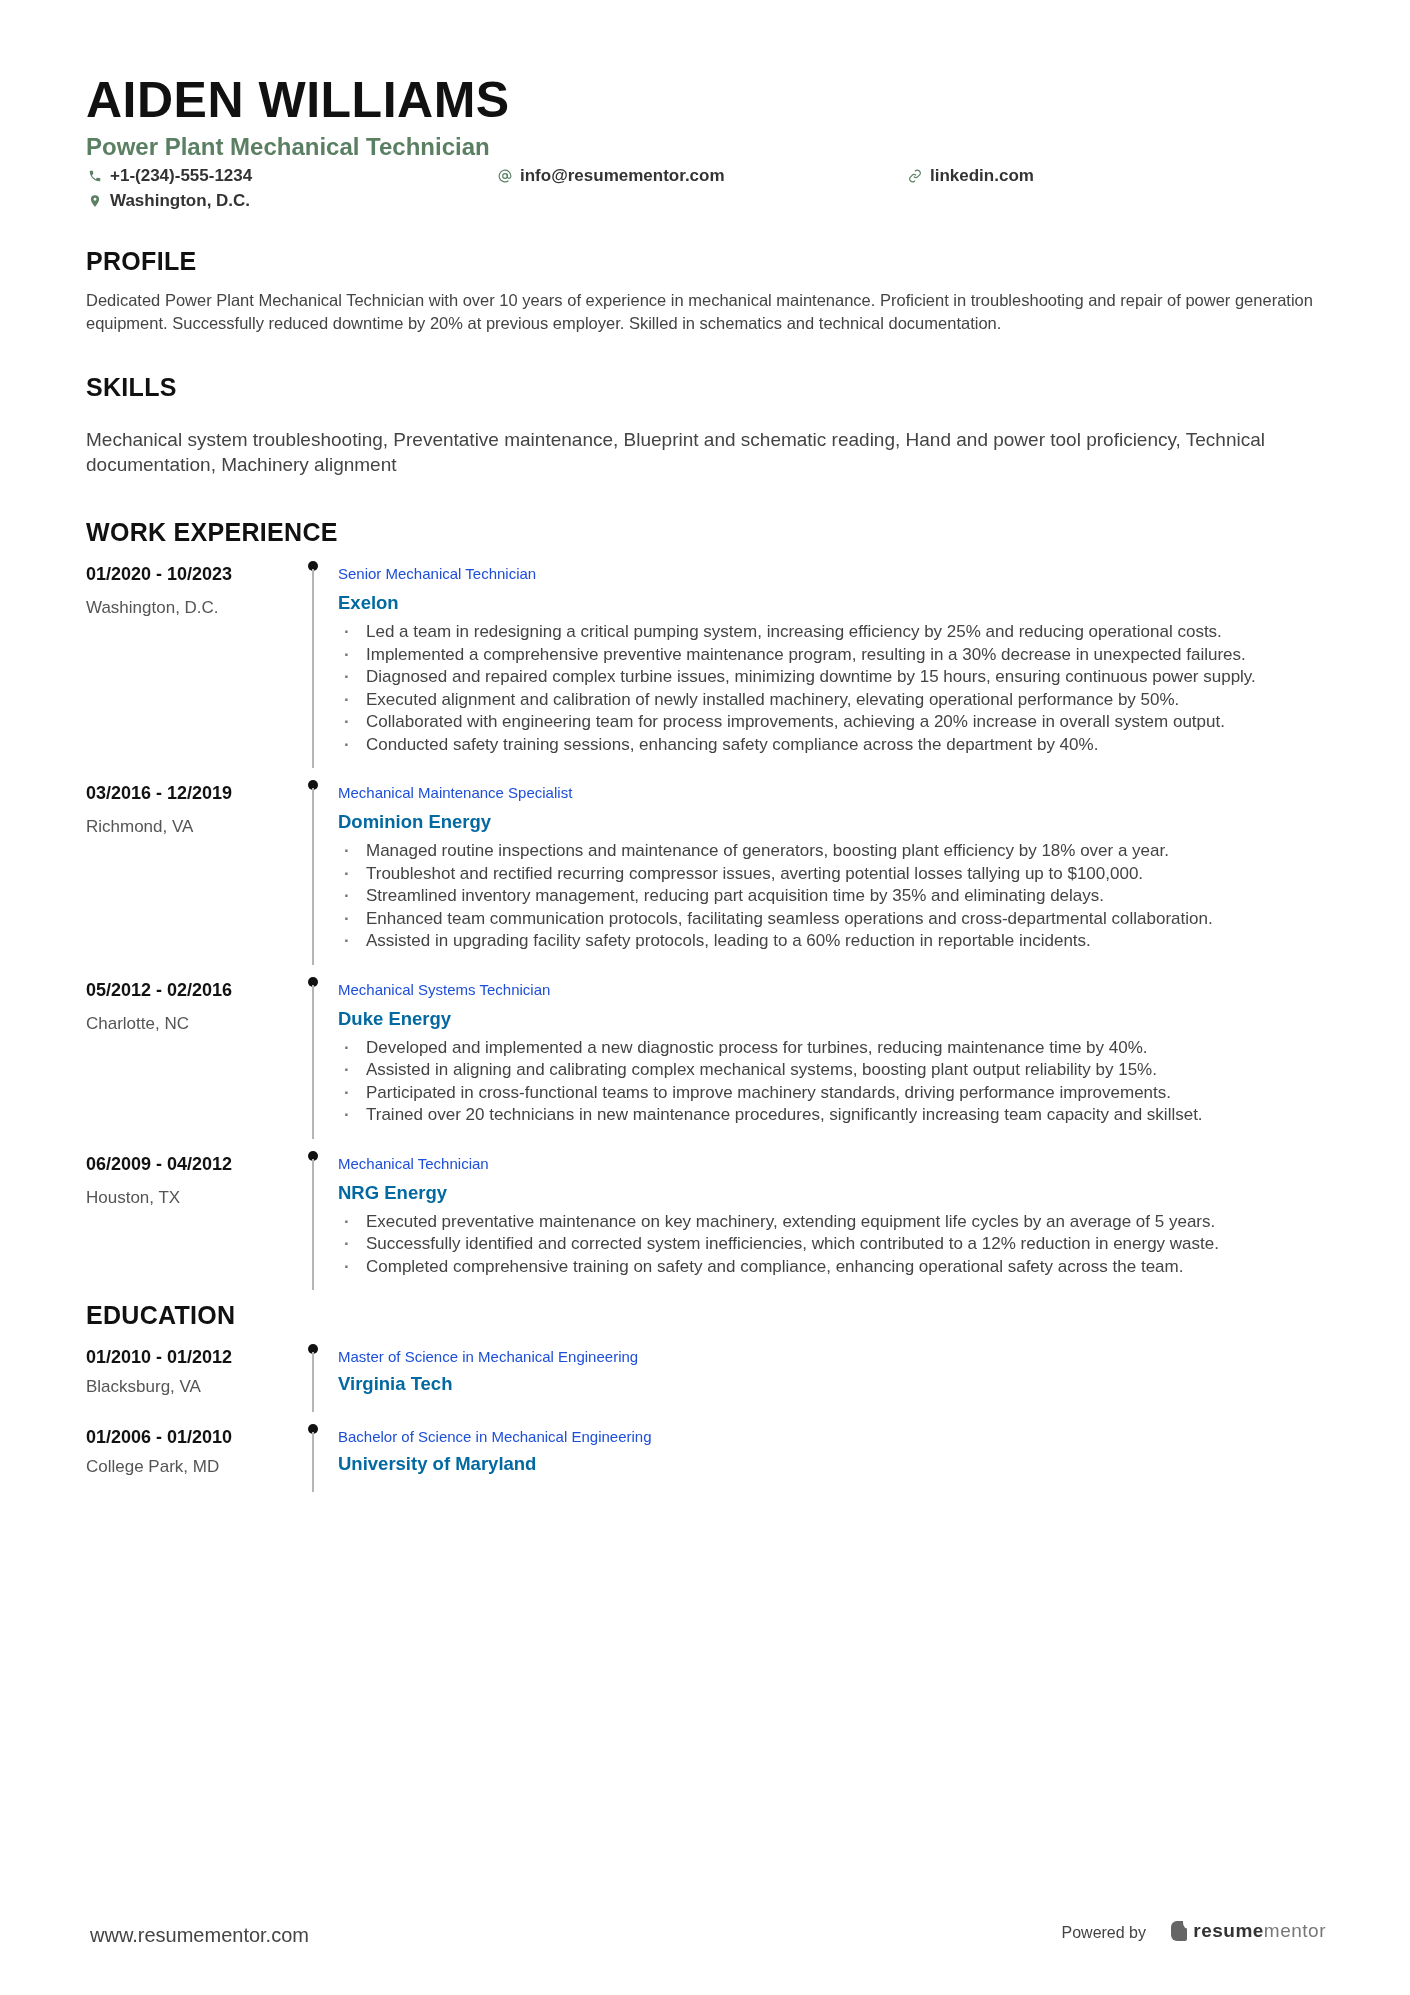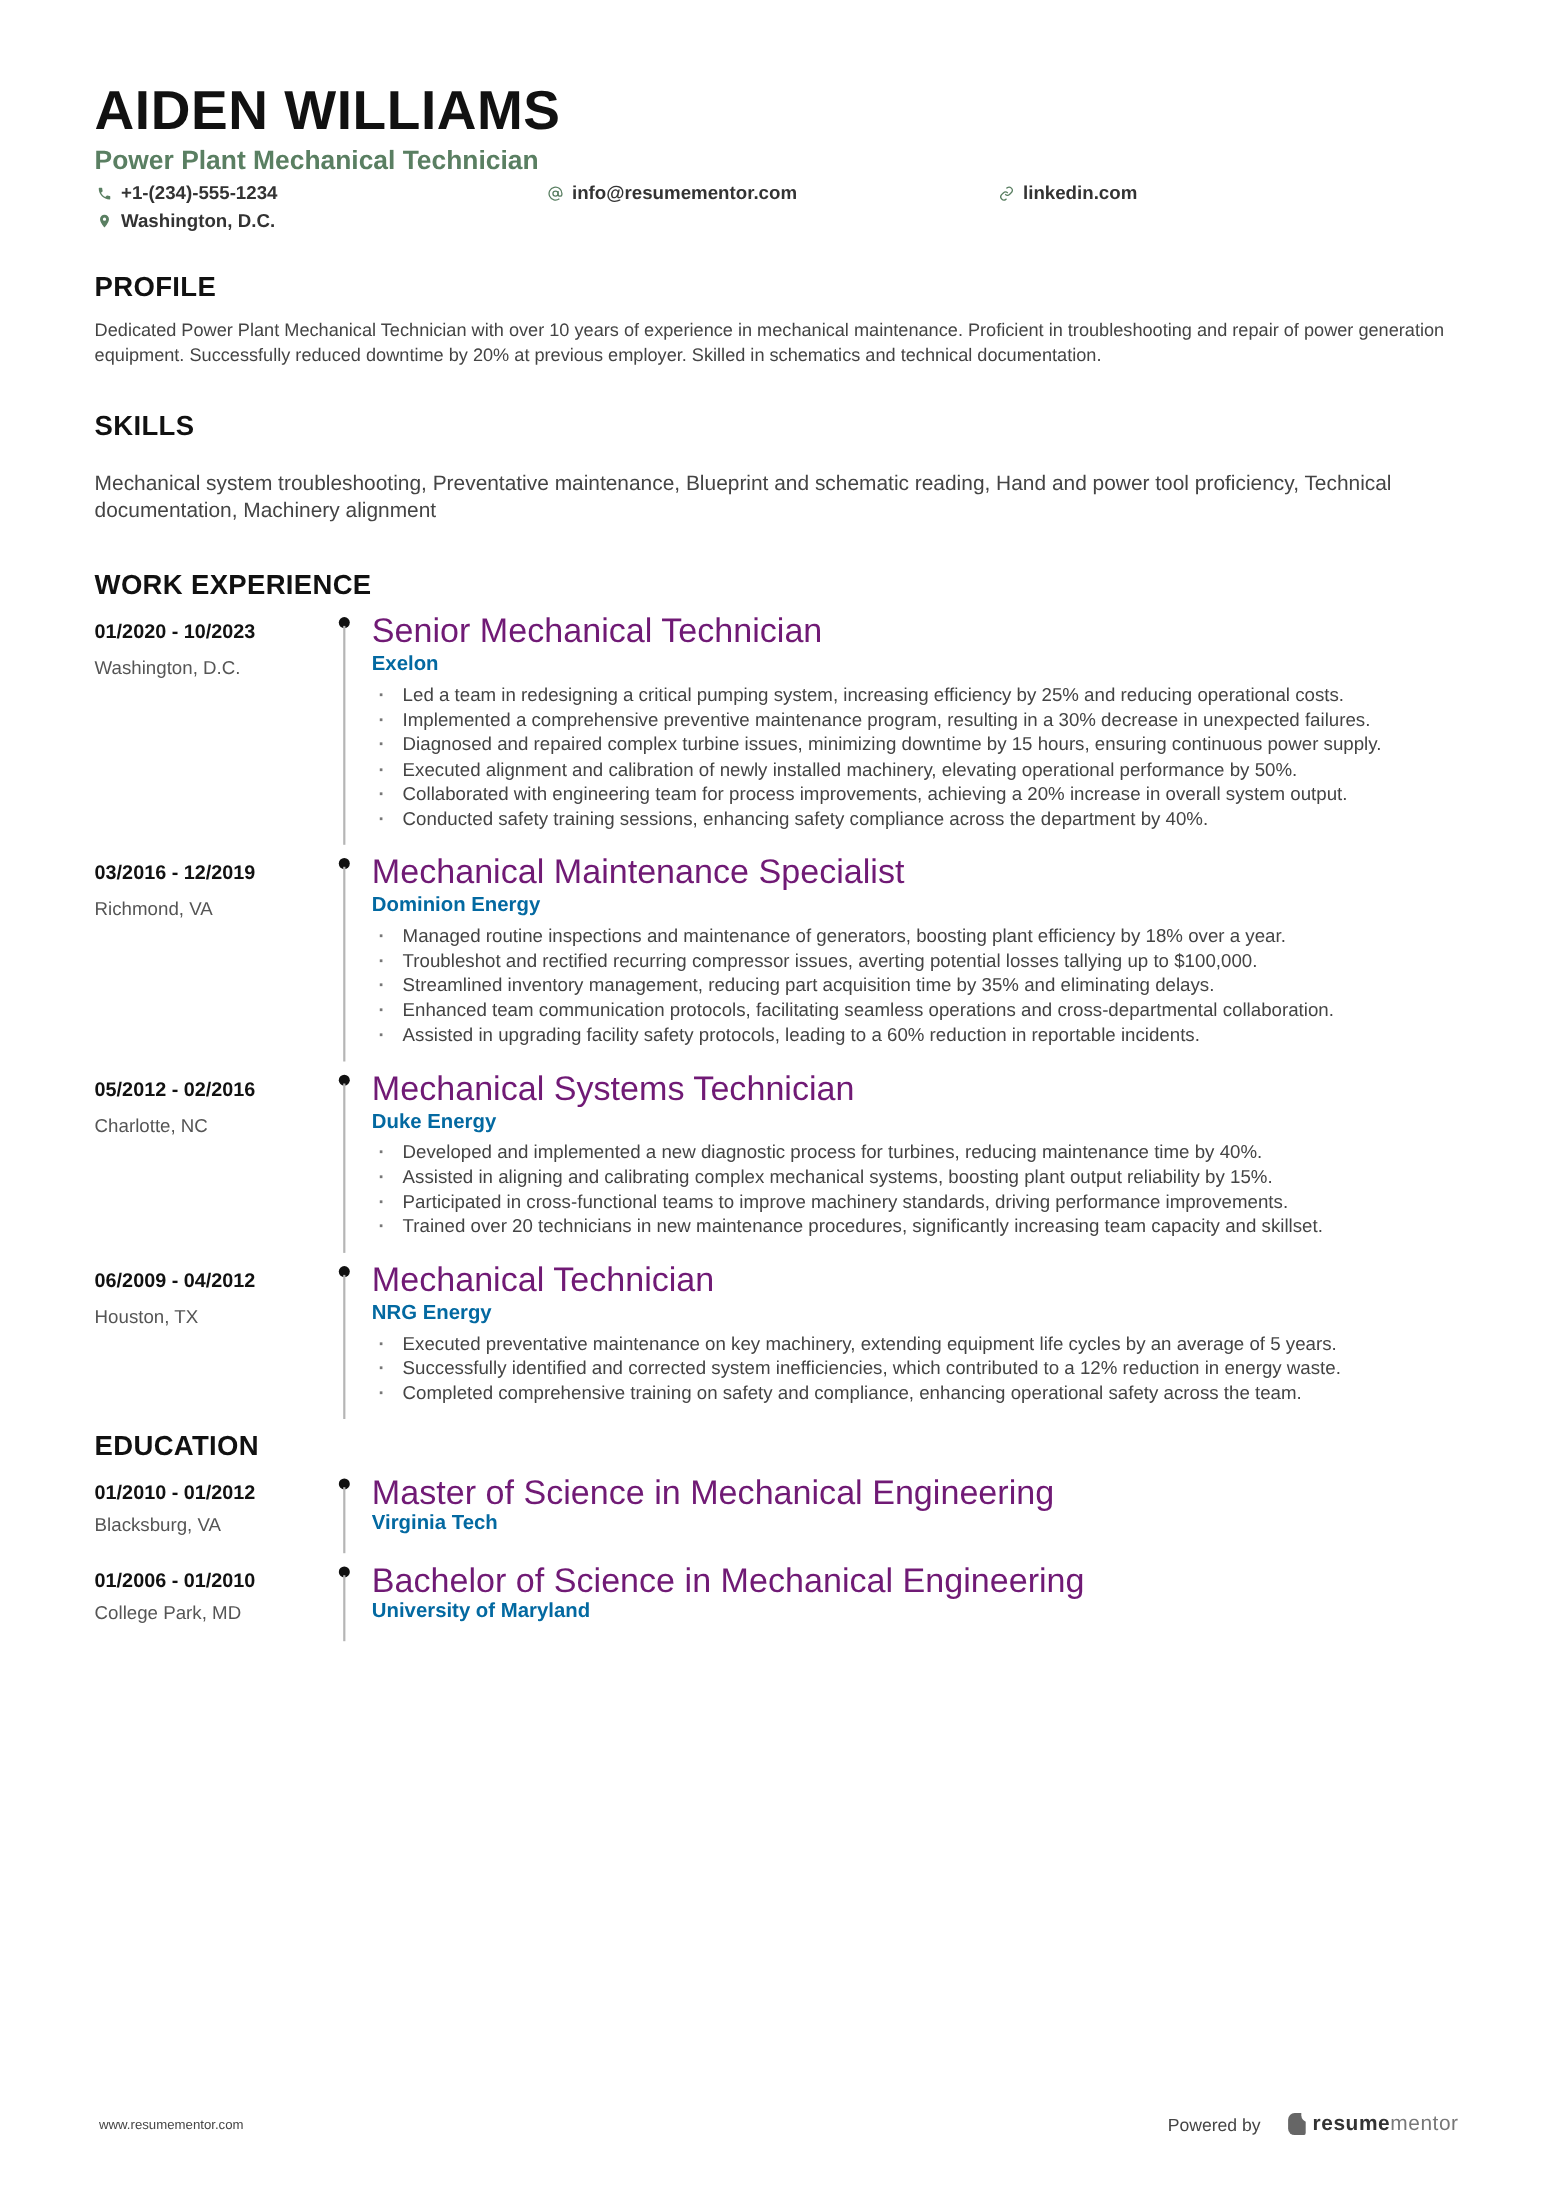--- a/index.html
+++ b/index.html
@@ -33,33 +33,33 @@
   .work { margin-top: 40px; }
   .timeline { margin-top: 12px; }
   .entry { display: flex; position: relative; }
   .entry .left { width: 212px; flex: 0 0 212px; padding-top: 4px; }
   .entry .date { font-size: 18px; font-weight: 700; color: #111; line-height: 22px; }
   .entry .loc { font-size: 17px; color: #555; line-height: 22px; margin-top: 12px; }
   .entry .rail { width: 40px; flex: 0 0 40px; position: relative; }
   .entry .rail .dot { position: absolute; left: 10px; top: 2px; width: 10px; height: 10px; border-radius: 50%; background: #111; }
   .entry .rail .line { position: absolute; left: 14px; top: 10px; bottom: 10px; width: 1.5px; background: #b5b5b5; }
   .entry .right { flex: 1; padding-bottom: 22px; }
-  .entry .role { font-size: 31px; color: #701a75; line-height: 30px; }
+  .entry .role { font-size: 15px; color: #1d4ed8; line-height: 30px; }
   .entry .company { font-size: 18.5px; font-weight: 700; color: #0369a1; line-height: 24px; margin-top: 2px; }
   .entry ul { list-style: none; margin-top: 6px; }
   .entry li { position: relative; padding-left: 28px; font-size: 17px; line-height: 22.5px; color: #444; padding-right: 20px; }
   .entry li::before { content: "\00B7"; position: absolute; left: 6px; top: 0; color: #777; font-weight: 700; }
 
   .edu { }
   .edu .entry .right { padding-bottom: 26px; }
   .edu .entry .loc { margin-top: 8px; }
   .edu .entry .company { margin-top: 0; }
 
   .footer { position: absolute; left: 90px; right: 84px; top: 1920px; height: 30px; }
-  .footer .site { position: absolute; left: 0; top: 4px; font-size: 12px; color: #444; }
+  .footer .site { position: absolute; left: 0; top: 4px; font-size: 20px; color: #444; }
   .footer .powered { position: absolute; right: 180px; top: 4px; font-size: 16px; color: #444; }
   .footer .brand { position: absolute; right: 0; top: 0; display: flex; align-items: center; gap: 6px; font-size: 19px; letter-spacing: 0.5px; }
   .footer .brand .b1 { font-weight: 700; color: #333; }
   .footer .brand .b2 { color: #777; }
   .footer .brand .logo { width: 16px; height: 20px; background: #666; border-radius: 6px 2px 2px 6px; position: relative; }
   .footer .brand .logo::after { content: ""; position: absolute; right: -2px; top: 0; width: 6px; height: 8px; background: #fff; border-bottom-left-radius: 6px; }
 </style>
 </head>
 <body>
 

